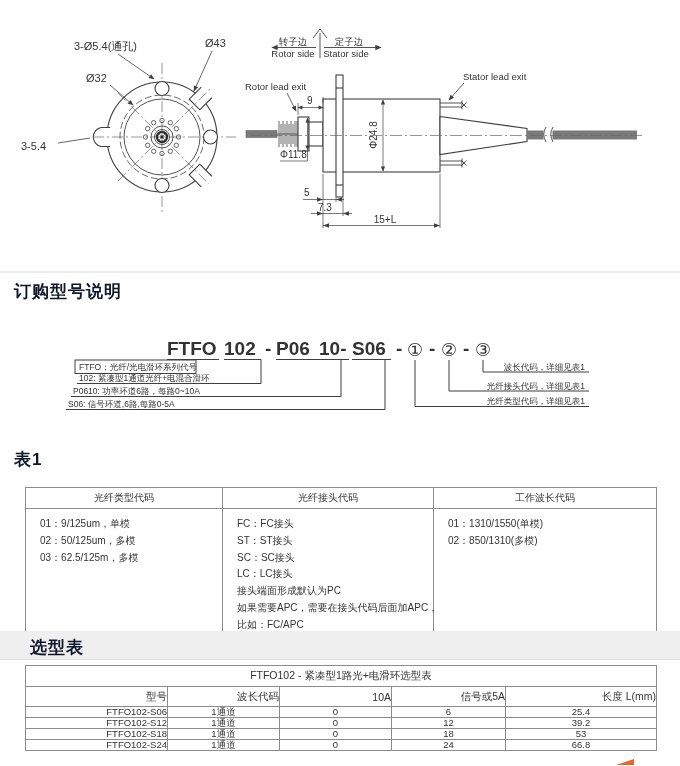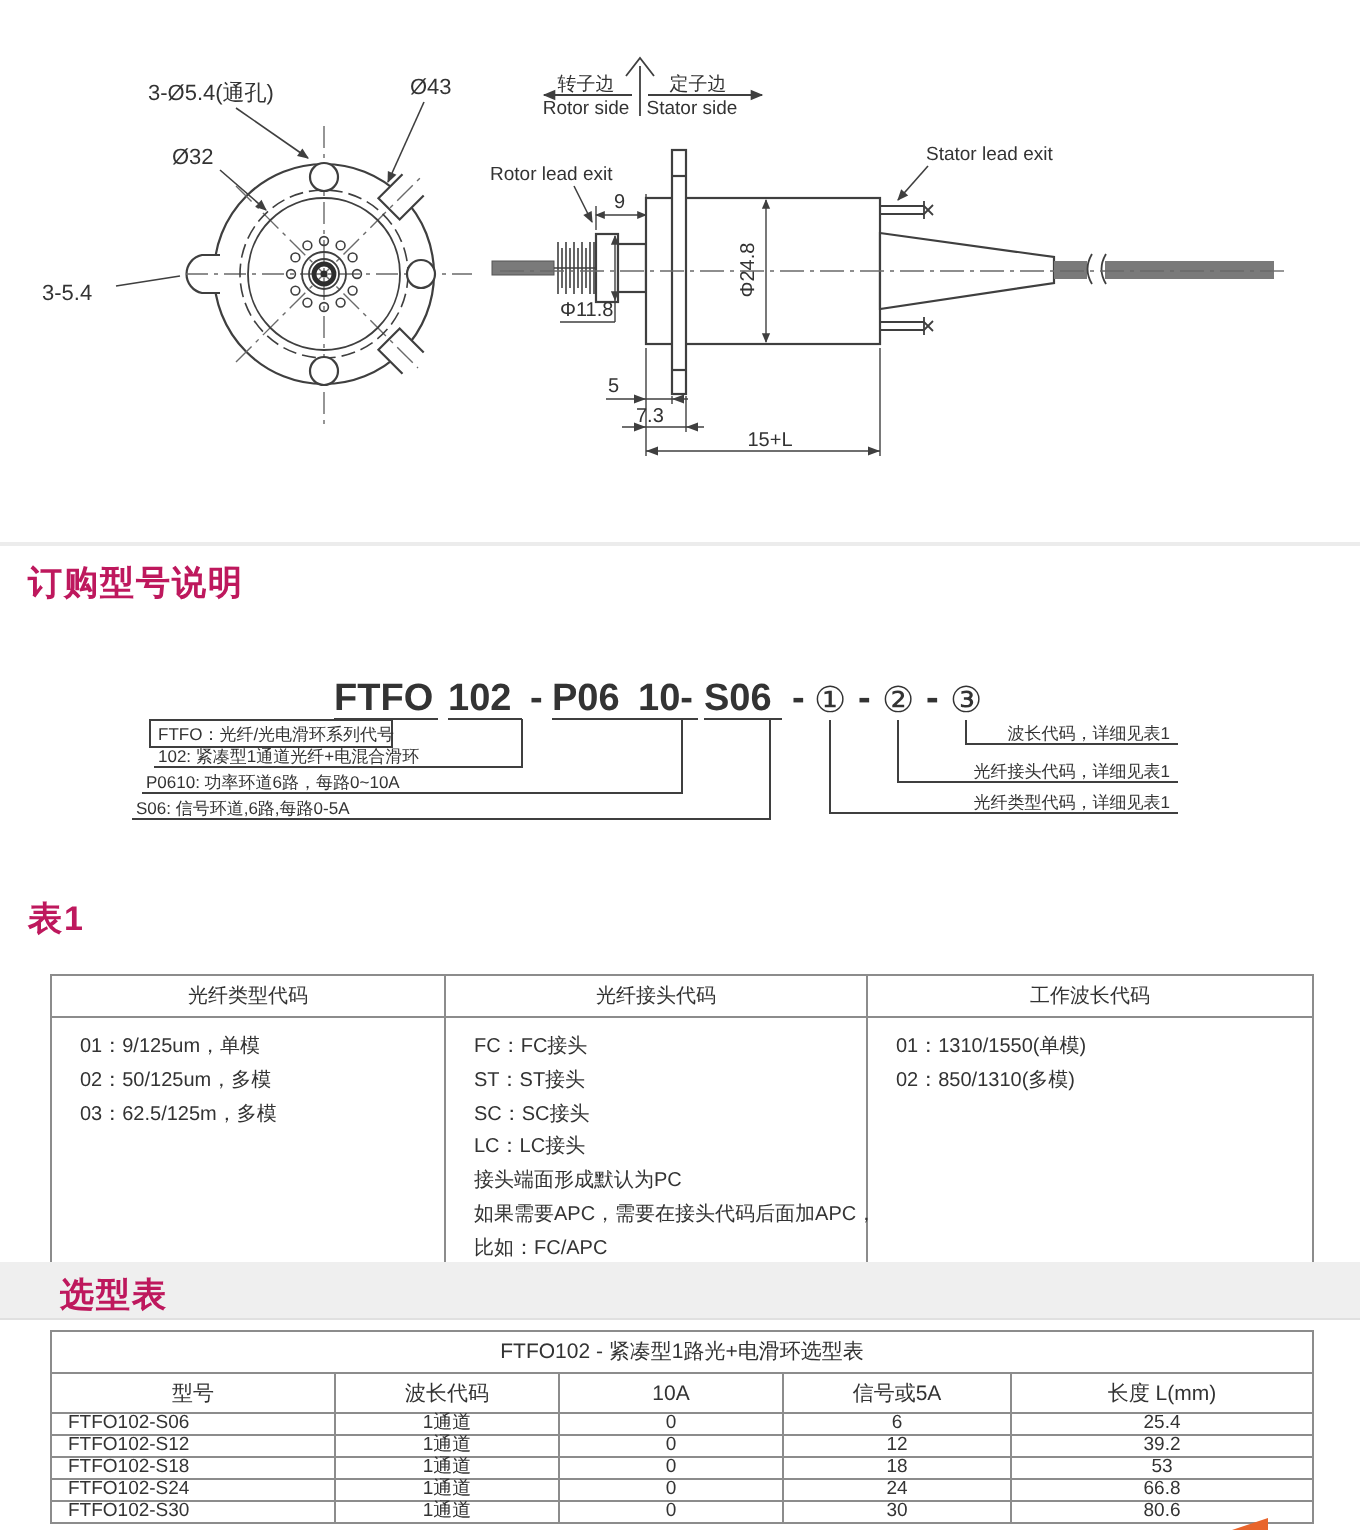--- a/index.html
+++ b/index.html
@@ -3,39 +3,39 @@
 <meta charset="utf-8">
 <style>
   * { margin:0; padding:0; box-sizing:border-box; }
   html,body { background:#fff; }
   body {
     width:680px; height:766px; position:relative; overflow:hidden;
     font-family:"Liberation Sans","DejaVu Sans",sans-serif; color:#333;
   }
   .abs { position:absolute; }
   .divider { left:0; top:271px; width:680px; height:2px; background:#ececec; }
-  .sec-title { left:14px; font-size:17px; font-weight:600; color:#be185d; letter-spacing:1px; }
+  .sec-title { left:14px; font-size:17px; font-weight:600; color:#0f172a; letter-spacing:1px; }
   .order-title { top:280px; }
   .t1-title { top:448px; }
   .band { left:0; top:631px; width:680px; height:29px; background:#efefef; border-bottom:1px solid #e0e0e0; }
   .band .sec-title { position:absolute; left:30px; top:5px; font-size:17px; }
   svg text { fill:#333; font-family:"Liberation Sans","DejaVu Sans",sans-serif; }
   table { border-collapse:collapse; position:absolute; background:#fff; table-layout:fixed; }
   td,th { border:1px solid #8c8c8c; font-weight:normal; }
   
   .t1 { left:25px; top:487px; width:631px; font-size:10px; }
   .t1 th { height:21px; text-align:center; vertical-align:middle; }
   .t1 td { vertical-align:top; padding:7px 6px 6px 14px; height:117px; }
   .t1 td div { line-height:16.8px; white-space:nowrap; }
   
   .sel { left:25px; top:665px; width:631px; font-size:10.5px; }
   .sel .title-row td { height:21px; text-align:center; vertical-align:middle; }
-  .sel .head-row th { height:20px; text-align:center; vertical-align:middle; }
+  .sel .head-row th { height:20px; text-align:right; vertical-align:middle; }
   .sel .data-row td { height:11px; font-size:9.5px; text-align:center; vertical-align:middle; line-height:10px; }
-  .sel .data-row td.model { text-align:left; padding-left:8px; }
+  .sel .data-row td.model { text-align:right; padding-left:8px; }
   .orange-mark { left:616px; top:759px; width:0; height:0;
     border-bottom:6px solid #e8652c; border-left:18px solid transparent; }
 </style>
 </head>
 <body>
 
 <div class="abs" style="left:0;top:0;width:680px;height:300px">
 <svg width="680" height="270" viewBox="0 0 680 270">
   <defs>
     <marker id="arr" viewBox="0 0 10 10" refX="9" refY="5" markerWidth="9" markerHeight="7" orient="auto-start-reverse">
@@ -353,23 +353,16 @@
       <td>18</td>
       <td>53</td>
     </tr>
     <tr class="data-row">
       <td class="model">FTFO102-S24</td>
       <td>1通道</td>
       <td>0</td>
       <td>24</td>
       <td>66.8</td>
     </tr>
-    <tr class="data-row">
-      <td class="model">FTFO102-S30</td>
-      <td>1通道</td>
-      <td>0</td>
-      <td>30</td>
-      <td>80.6</td>
-    </tr>
   </tbody>
 </table>
 
 <div class="abs orange-mark"></div>
 
 </body></html>

